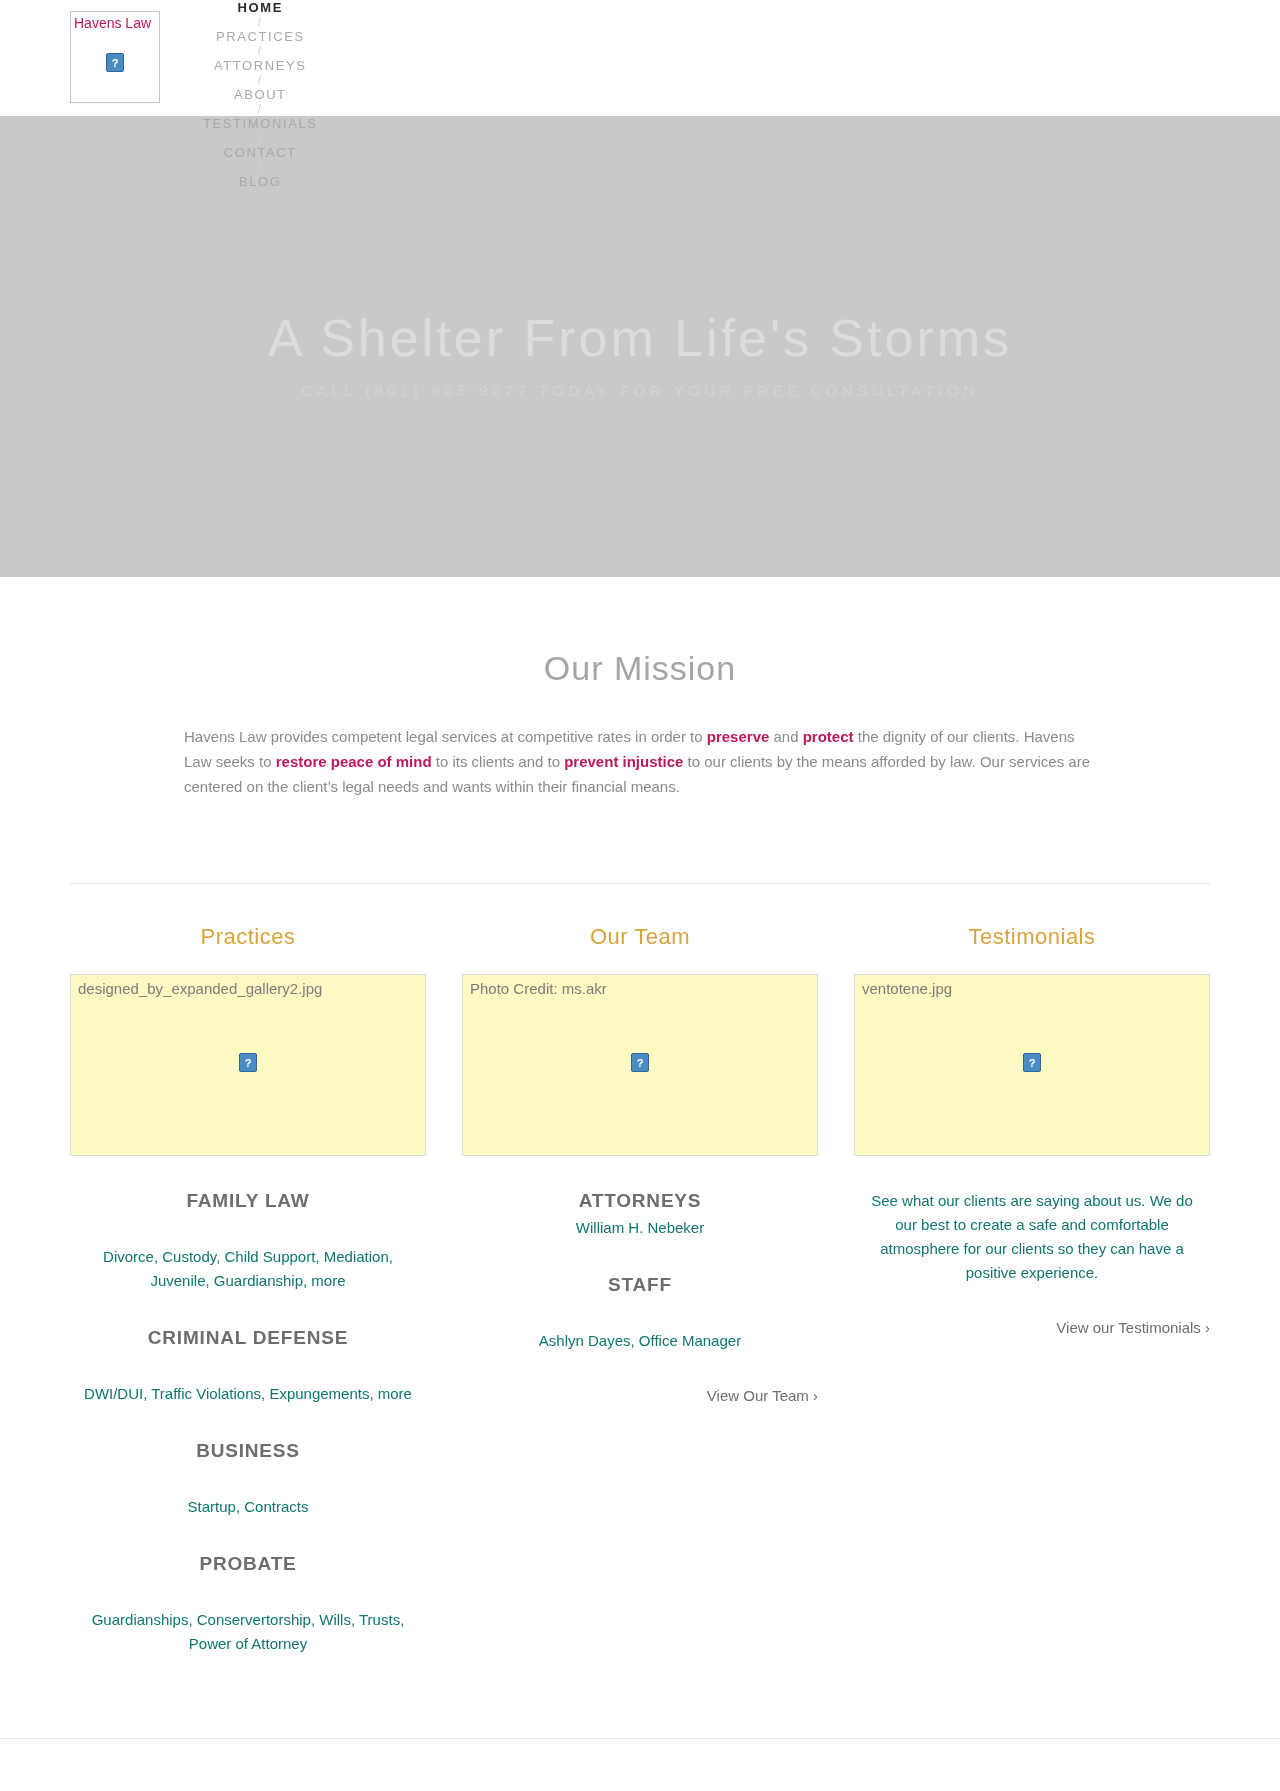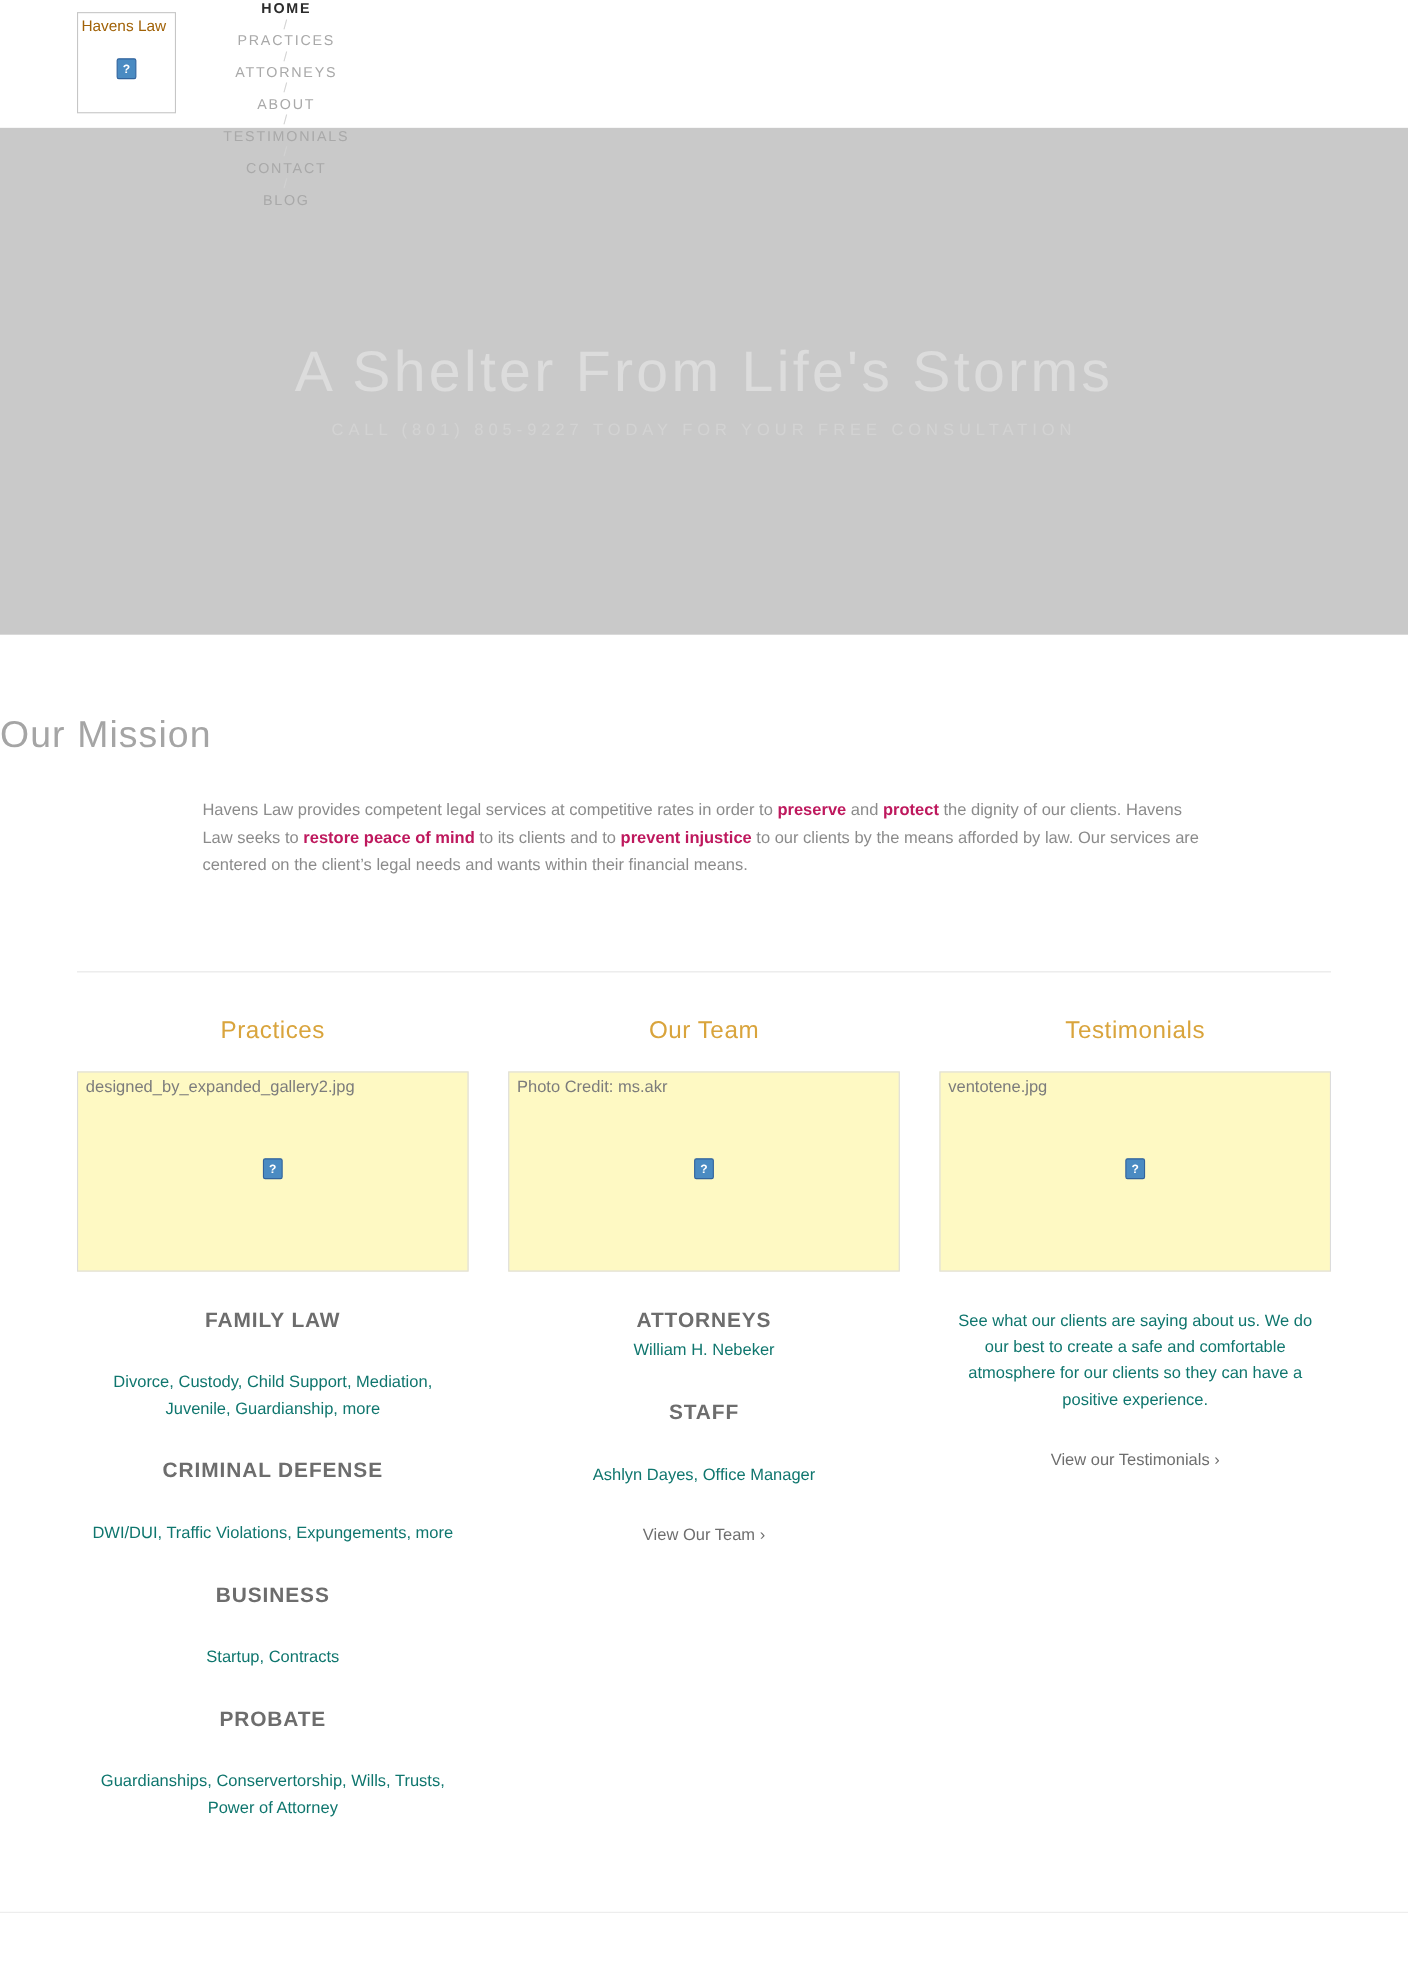--- a/index.html
+++ b/index.html
@@ -15,21 +15,21 @@
   
   .site-header { height: 116px; position: relative; background: #fff; }
   .logo-box {
     position: absolute; left: 70px; top: 11px;
     width: 90px; height: 92px;
     border: 1px solid #c6c6c6;
     cursor: pointer;
   }
   .logo-alt {
     display: block; padding: 3px 3px 0 3px;
-    font-size: 14px; color: #a16207; line-height: 17px;
+    font-size: 14px; color: #be185d; line-height: 17px;
   }
   .broken-icon {
     display: block; width: 18px; height: 19px;
     background: #4a8bc2; border: 1px solid #31639c; border-radius: 2px;
     color: #ffffff; font-size: 11px; font-weight: bold;
     line-height: 18px; text-align: center;
   }
   .logo-box .broken-icon { position: absolute; left: 50%; top: 50%; margin: -4px 0 0 -9px; }
 
   .main-nav {
@@ -54,21 +54,21 @@
     color: #dcdcdc;
   }
   .hero-subtitle {
     margin: 14px 0 0 0;
     font-size: 15px; font-weight: 300; letter-spacing: 4.5px;
     color: #d3d3d3;
   }
 
   
   .mission-heading {
-    margin: 72px 0 0 0; 
+    margin: 72px 0 0 0; text-align: center;
     font-size: 34px; font-weight: 300; letter-spacing: 1px;
     color: #a5a5a5;
   }
   .mission-paragraph {
     width: 912px; margin: 36px auto 0 auto;
     font-size: 15px; line-height: 25px; color: #8b8b8b;
     text-align: left;
   }
   .mission-paragraph b { color: #be185d; }
 
@@ -102,21 +102,21 @@
     margin: 34px 0 0 0; text-align: center;
     font-size: 19px; font-weight: bold; letter-spacing: 0.8px;
     color: #6d6d6d;
   }
   .col p {
     margin: 33px 10px 0 10px; text-align: center;
     font-size: 15px; line-height: 24px; color: #0f766e;
   }
   .col p.tight { margin-top: 4px; }
   .col .col-link {
-    display: block; margin-top: 34px; text-align: center;
+    display: block; margin-top: 34px; text-align: right;
     font-size: 15px; color: #6e6e6e; text-decoration: none; cursor: pointer;
   }
 
   .bottom-divider {
     border: 0; border-top: 1px solid #e9e9e9;
     width: 100%; margin: 82px 0 0 0;
   }
   .site-footer { height: 116px; background: #fff; }
 </style>
 </head>

